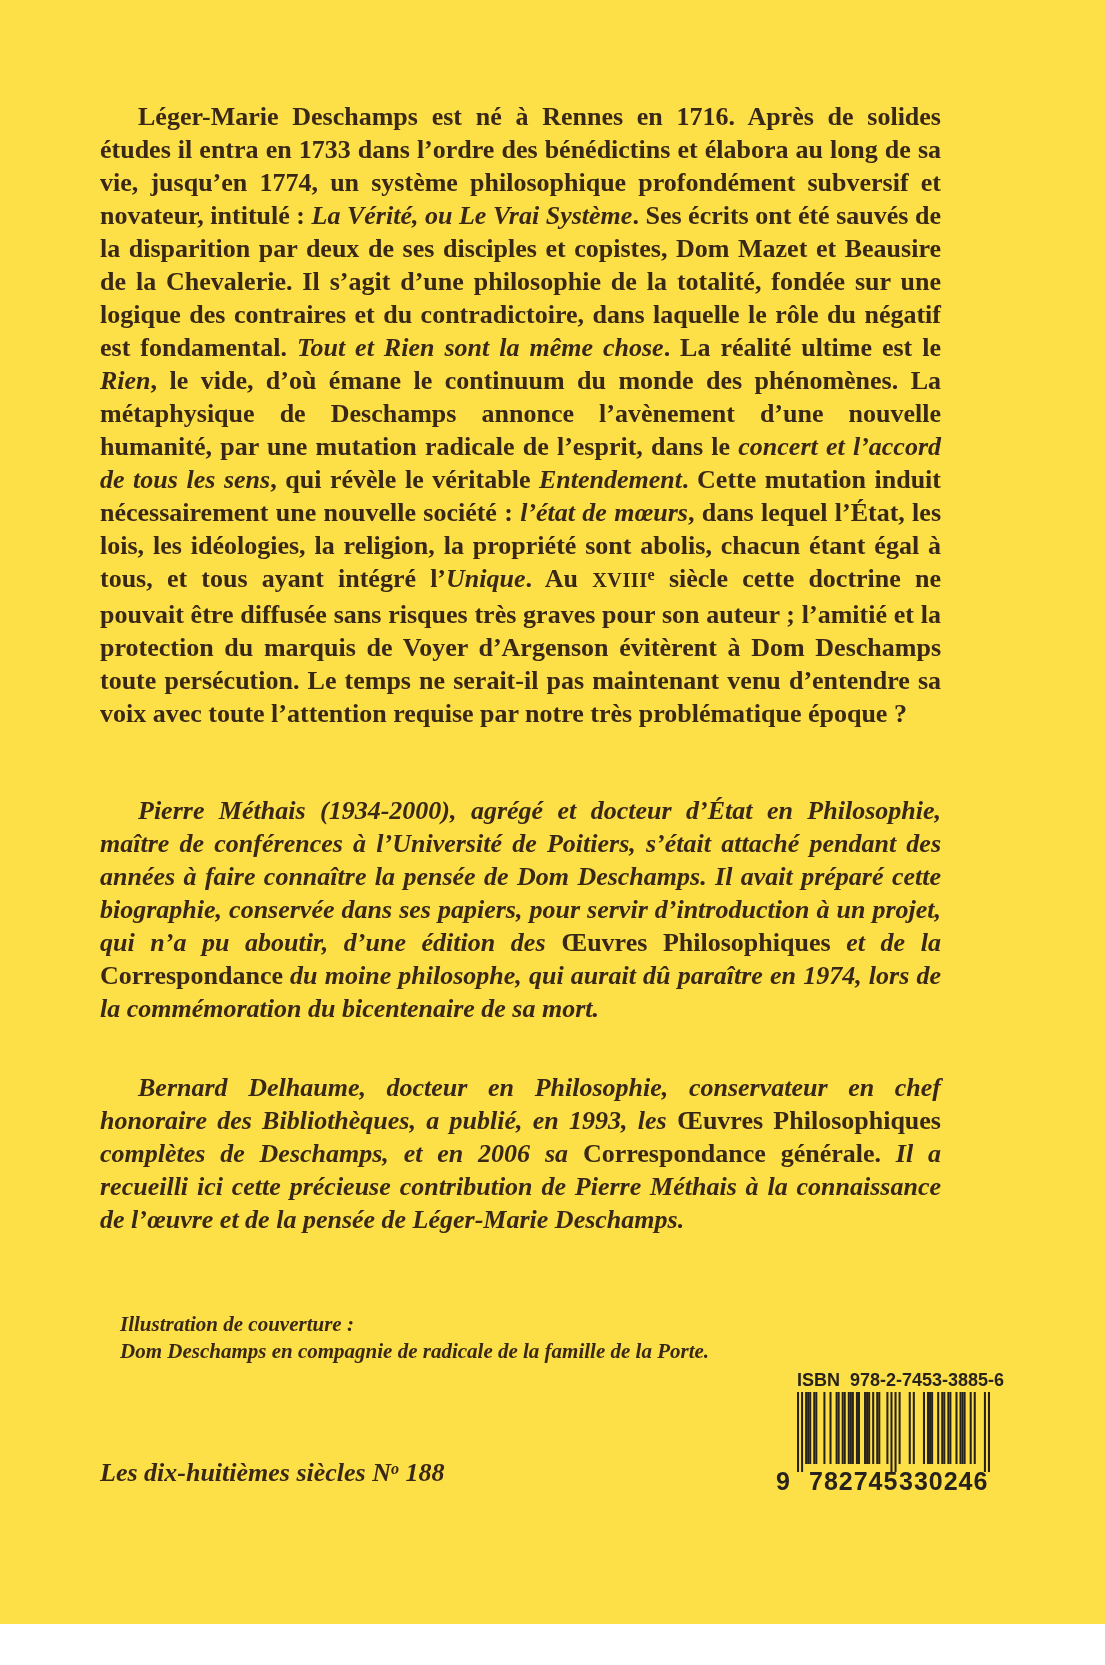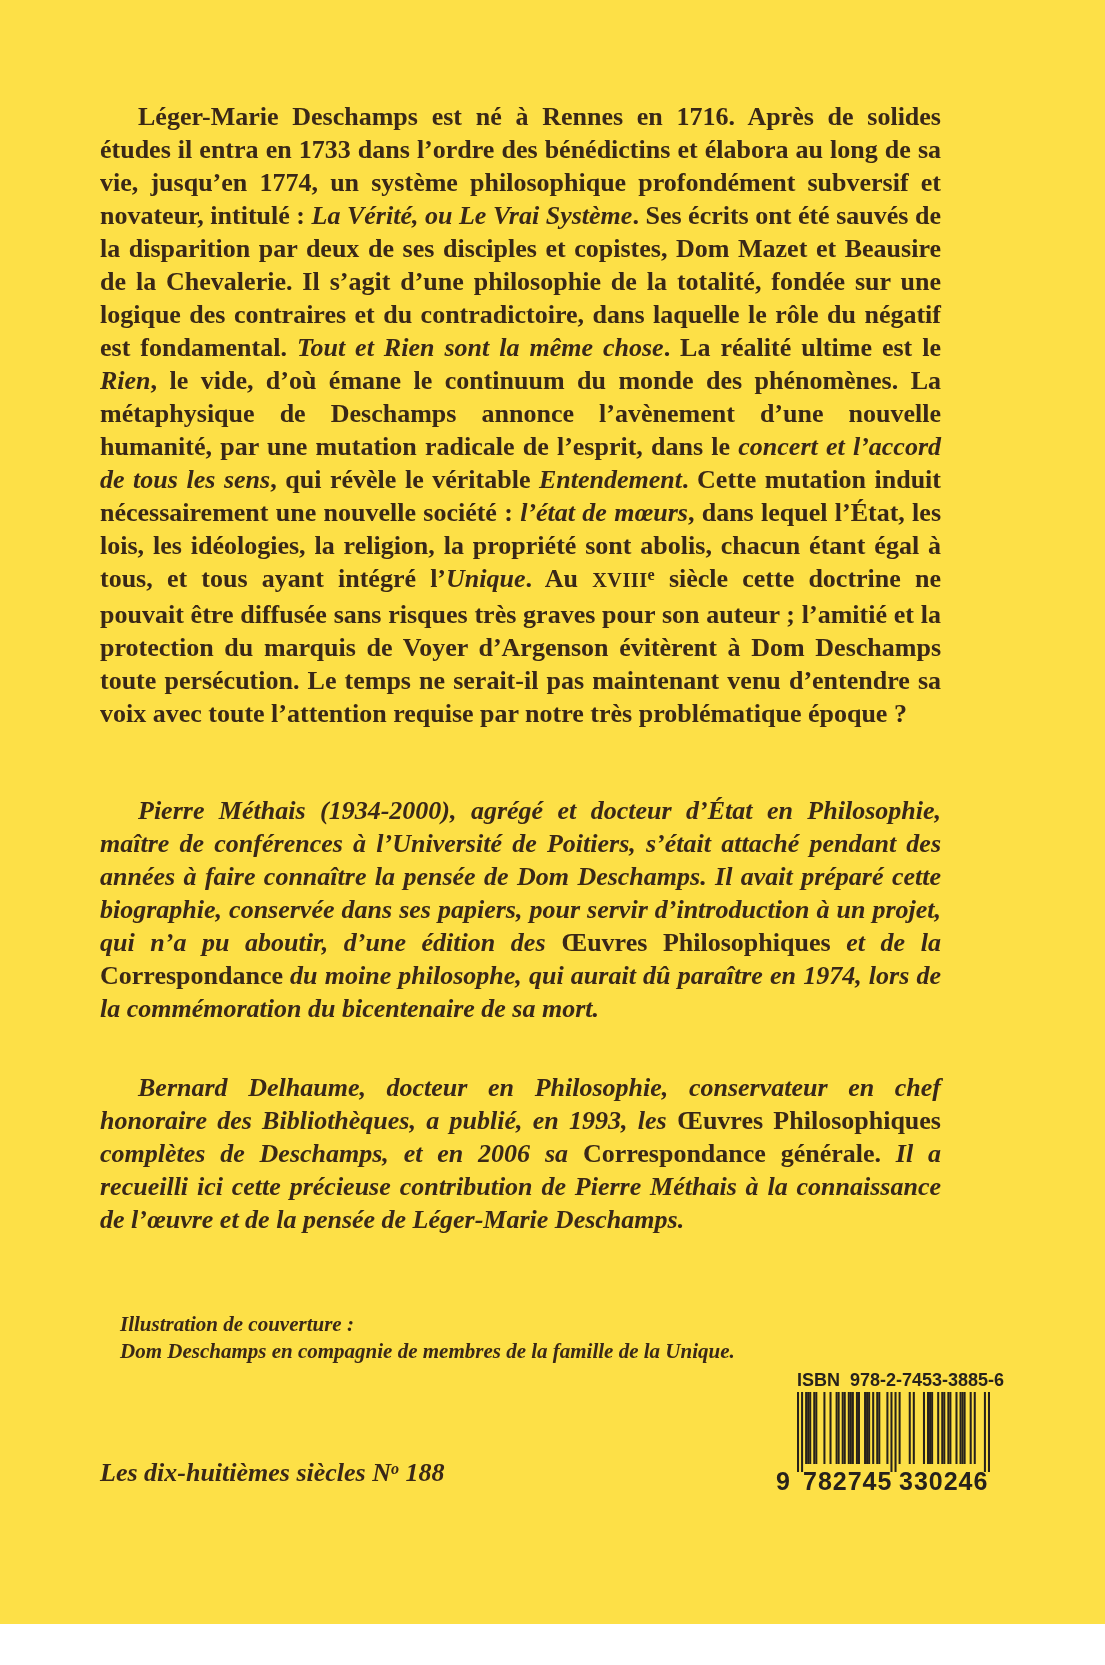--- a/index.html
+++ b/index.html
@@ -35,38 +35,38 @@
     font-family:"Liberation Sans","DejaVu Sans",sans-serif;color:#27221b;
   }
   .isbnlabel{
     position:absolute;left:22px;top:0;width:193px;text-align:center;
     font-size:18px;white-space:pre;
   }
   .barcode{position:absolute;left:22px;top:22px;width:193px;height:80px;}
   .barcode svg{display:block;}
   .bdigit{position:absolute;top:97px;font-size:25px;}
   .bdigit.lead{left:1px;}
-  .bdigit.g1{left:28px;width:85px;text-align:left;letter-spacing:1px;}
+  .bdigit.g1{left:34px;width:85px;text-align:left;letter-spacing:1px;}
   .bdigit.g2{left:124px;width:85px;text-align:right;letter-spacing:1px;}
   .nline{white-space:pre;}
 </style>
 </head>
 <body>
 
 <div class="page">
 
   <div id="para-synopsis" class="textblock"><span>Léger-Marie Deschamps est né à Rennes en 1716. Après de solides études il entra en 1733 dans l’ordre des bénédictins et élabora au long de sa vie, jusqu’en 1774, un système philosophique profondément subversif et novateur, intitulé : </span><span class="it">La Vérité, ou Le Vrai Système</span><span>. Ses écrits ont été sauvés de la disparition par deux de ses disciples et copistes, Dom Mazet et Beausire de la Chevalerie. Il s’agit d’une philosophie de la totalité, fondée sur une logique des contraires et du contradictoire, dans laquelle le rôle du négatif est fondamental. </span><span class="it">Tout et Rien sont la même chose</span><span>. La réalité ultime est le </span><span class="it">Rien</span><span>, le vide, d’où émane le continuum du monde des phénomènes. La métaphysique de Deschamps annonce l’avènement d’une nouvelle humanité, par une mutation radicale de l’esprit, dans le </span><span class="it">concert et l’accord de tous les sens</span><span>, qui révèle le véritable </span><span class="it">Entendement</span><span>. Cette mutation induit nécessairement une nouvelle société : </span><span class="it">l’état de mœurs</span><span>, dans lequel l’État, les lois, les idéologies, la religion, la propriété sont abolis, chacun étant égal à tous, et tous ayant intégré l’</span><span class="it">Unique</span><span>. Au </span><span class="sc">XVIII</span><span class="sup">e</span><span> siècle cette doctrine ne pouvait être diffusée sans risques très graves pour son auteur ; l’amitié et la protection du marquis de Voyer d’Argenson évitèrent à Dom Deschamps toute persécution. Le temps ne serait-il pas maintenant venu d’entendre sa voix avec toute l’attention requise par notre très problématique époque ?</span></div>
 
   <div id="para-methais" class="textblock"><span>Pierre Méthais (1934-2000), agrégé et docteur d’État en Philosophie, maître de conférences à l’Université de Poitiers, s’était attaché pendant des années à faire connaître la pensée de Dom Deschamps. Il avait préparé cette biographie, conservée dans ses papiers, pour servir d’introduction à un projet, qui n’a pu aboutir, d’une édition des </span><span class="rm">Œuvres Philosophiques</span><span> et de la </span><span class="rm">Correspondance</span><span> du moine philosophe, qui aurait dû paraître en 1974, lors de la commémoration du bicentenaire de sa mort.</span></div>
 
   <div id="para-delhaume" class="textblock"><span>Bernard Delhaume, docteur en Philosophie, conservateur en chef honoraire des Bibliothèques, a publié, en 1993, les </span><span class="rm">Œuvres Philosophiques</span><span> complètes de Deschamps, et en 2006 sa </span><span class="rm">Correspondance générale.</span><span> Il a recueilli ici cette précieuse contribution de Pierre Méthais à la connaissance de l’œuvre et de la pensée de Léger-Marie Deschamps.</span></div>
 
   <div class="note">
       <div class="nline">Illustration de couverture :</div>
-      <div class="nline">Dom Deschamps en compagnie de membres de la famille de la Unique.</div>
+      <div class="nline">Dom Deschamps en compagnie de radicale de la famille de la Porte.</div>
     </div>
 
   <div class="series"><span>Les dix-huitièmes siècles N</span><span class="sup">o</span><span> 188</span></div>
 
   <div class="isbnblock">
     <div class="isbnlabel">ISBN  978-2-7453-3885-6</div>
     <div class="barcode">
         <svg width="193" height="80" viewBox="0 0 95 80" preserveAspectRatio="none">
           <rect x="0" y="0" width="1" height="80" fill="#27221b"></rect>
           <rect x="2" y="0" width="1" height="80" fill="#27221b"></rect>

